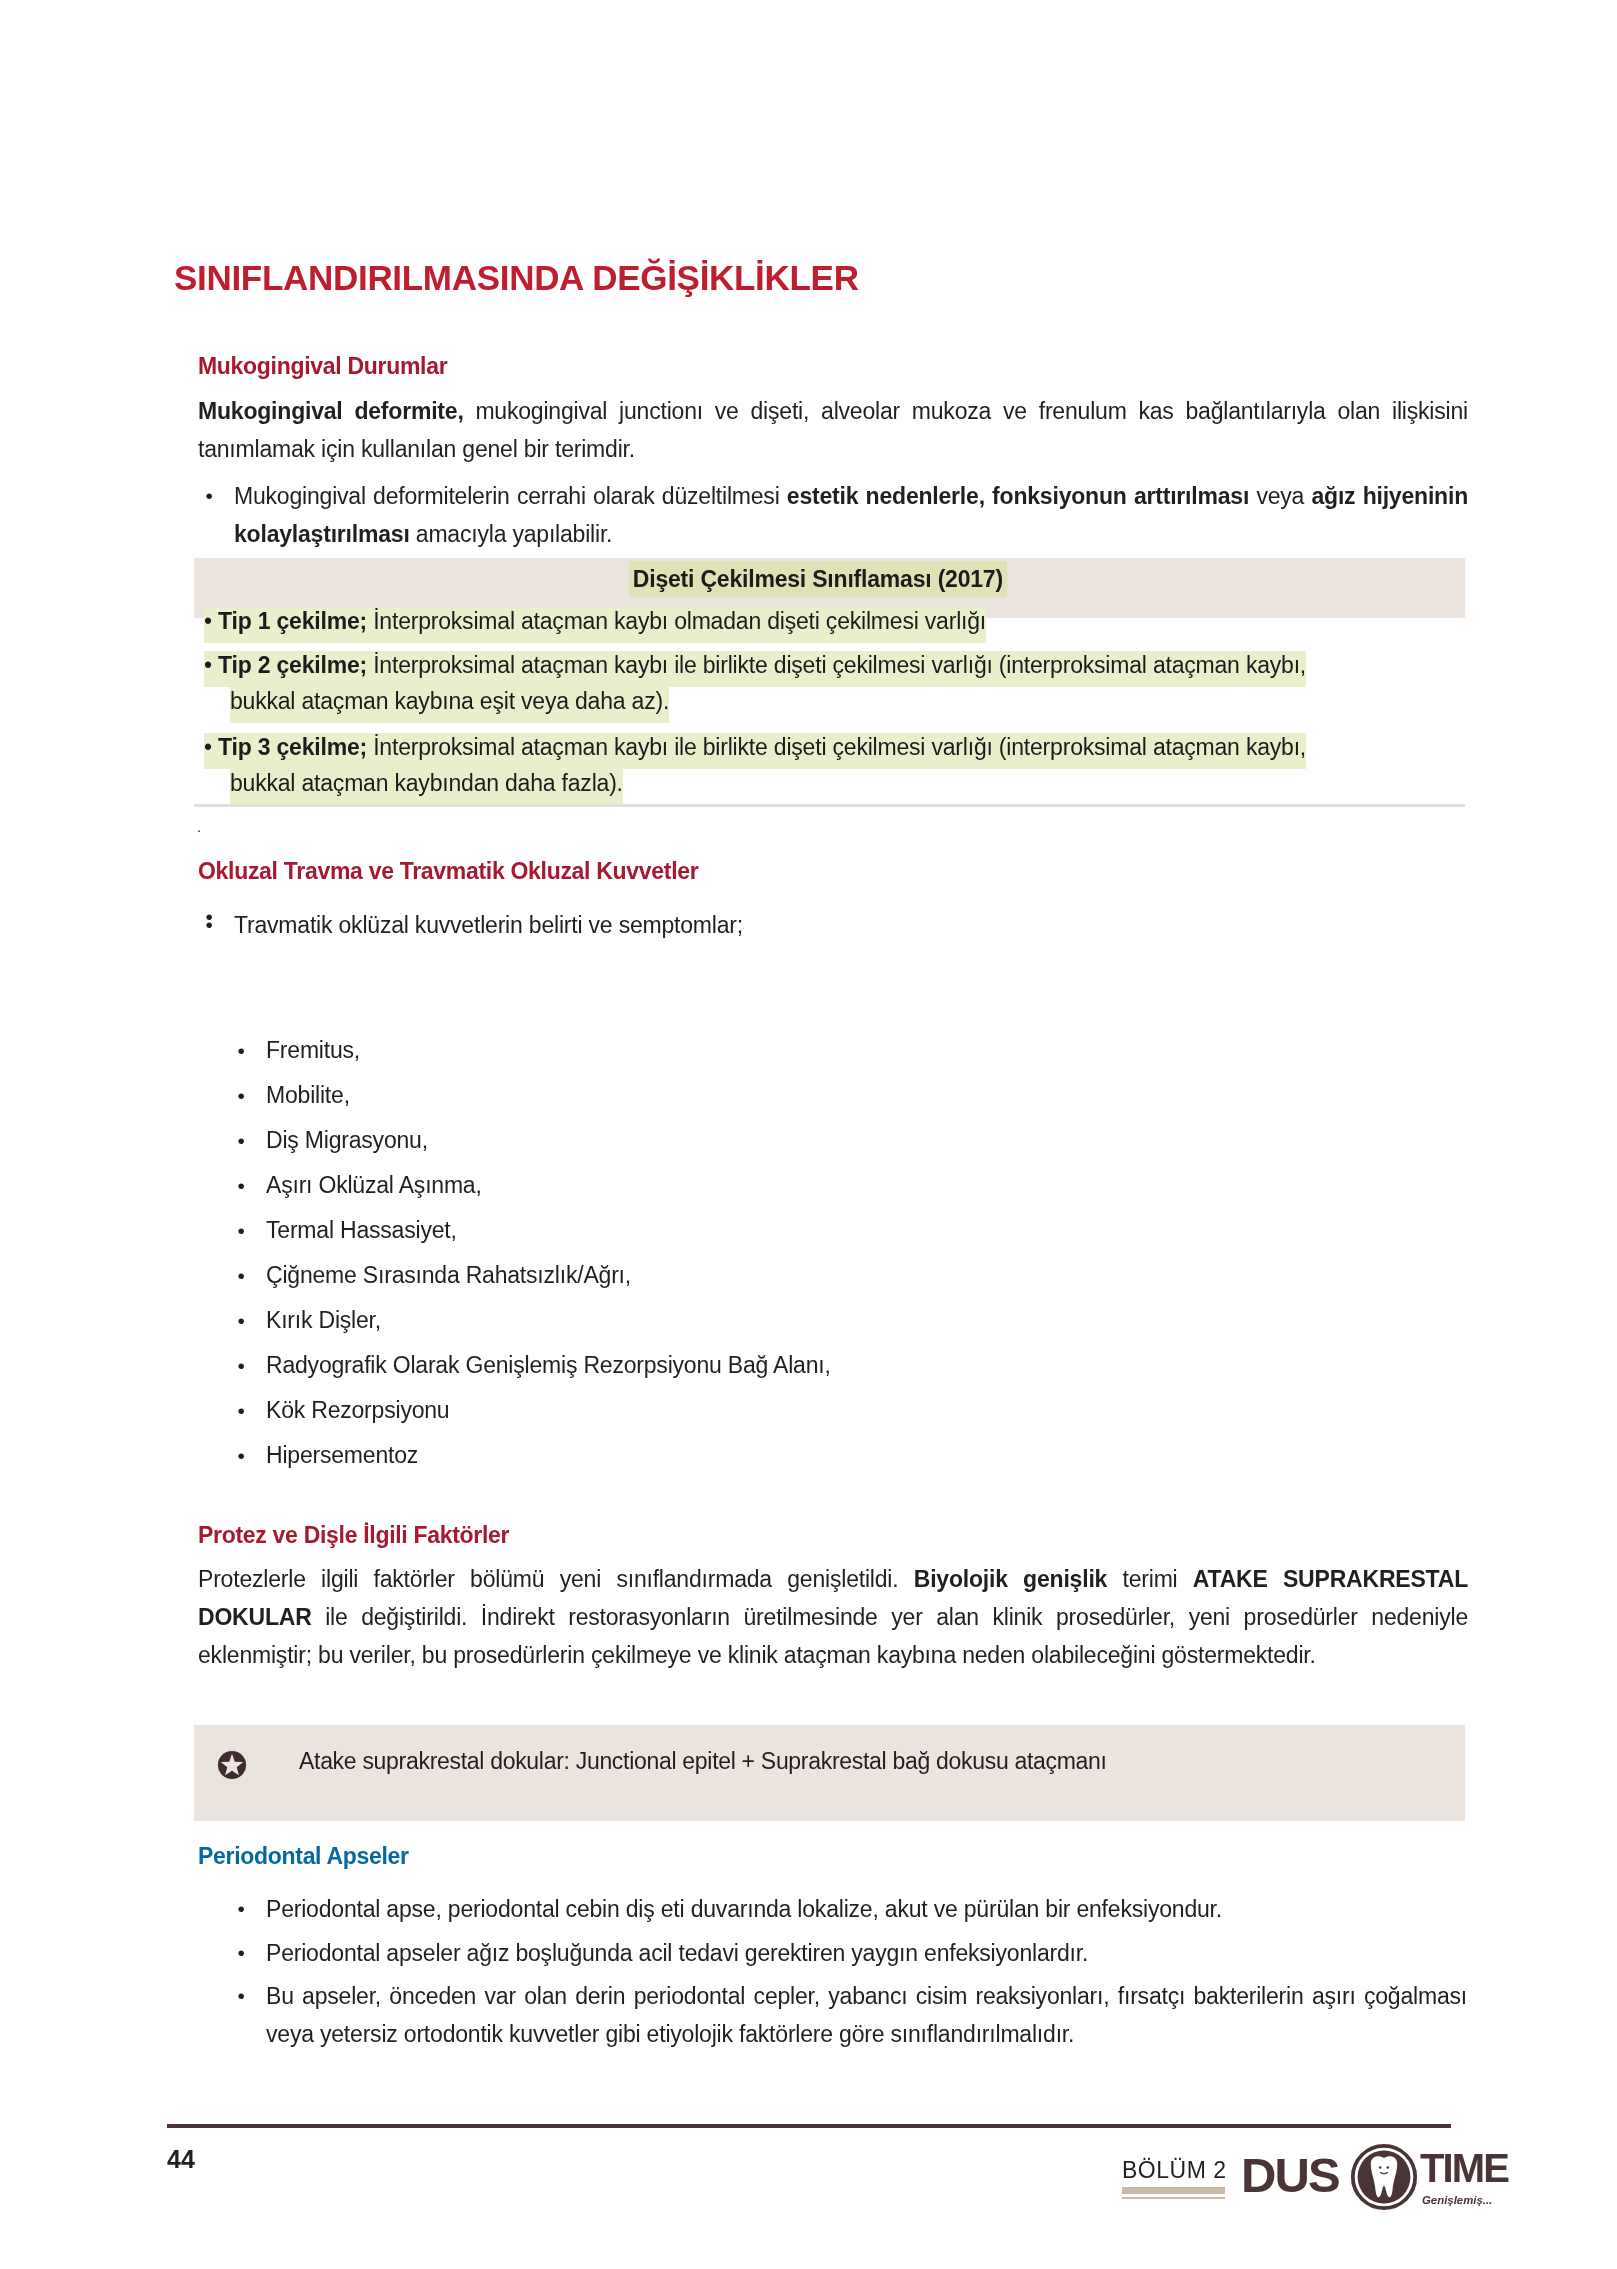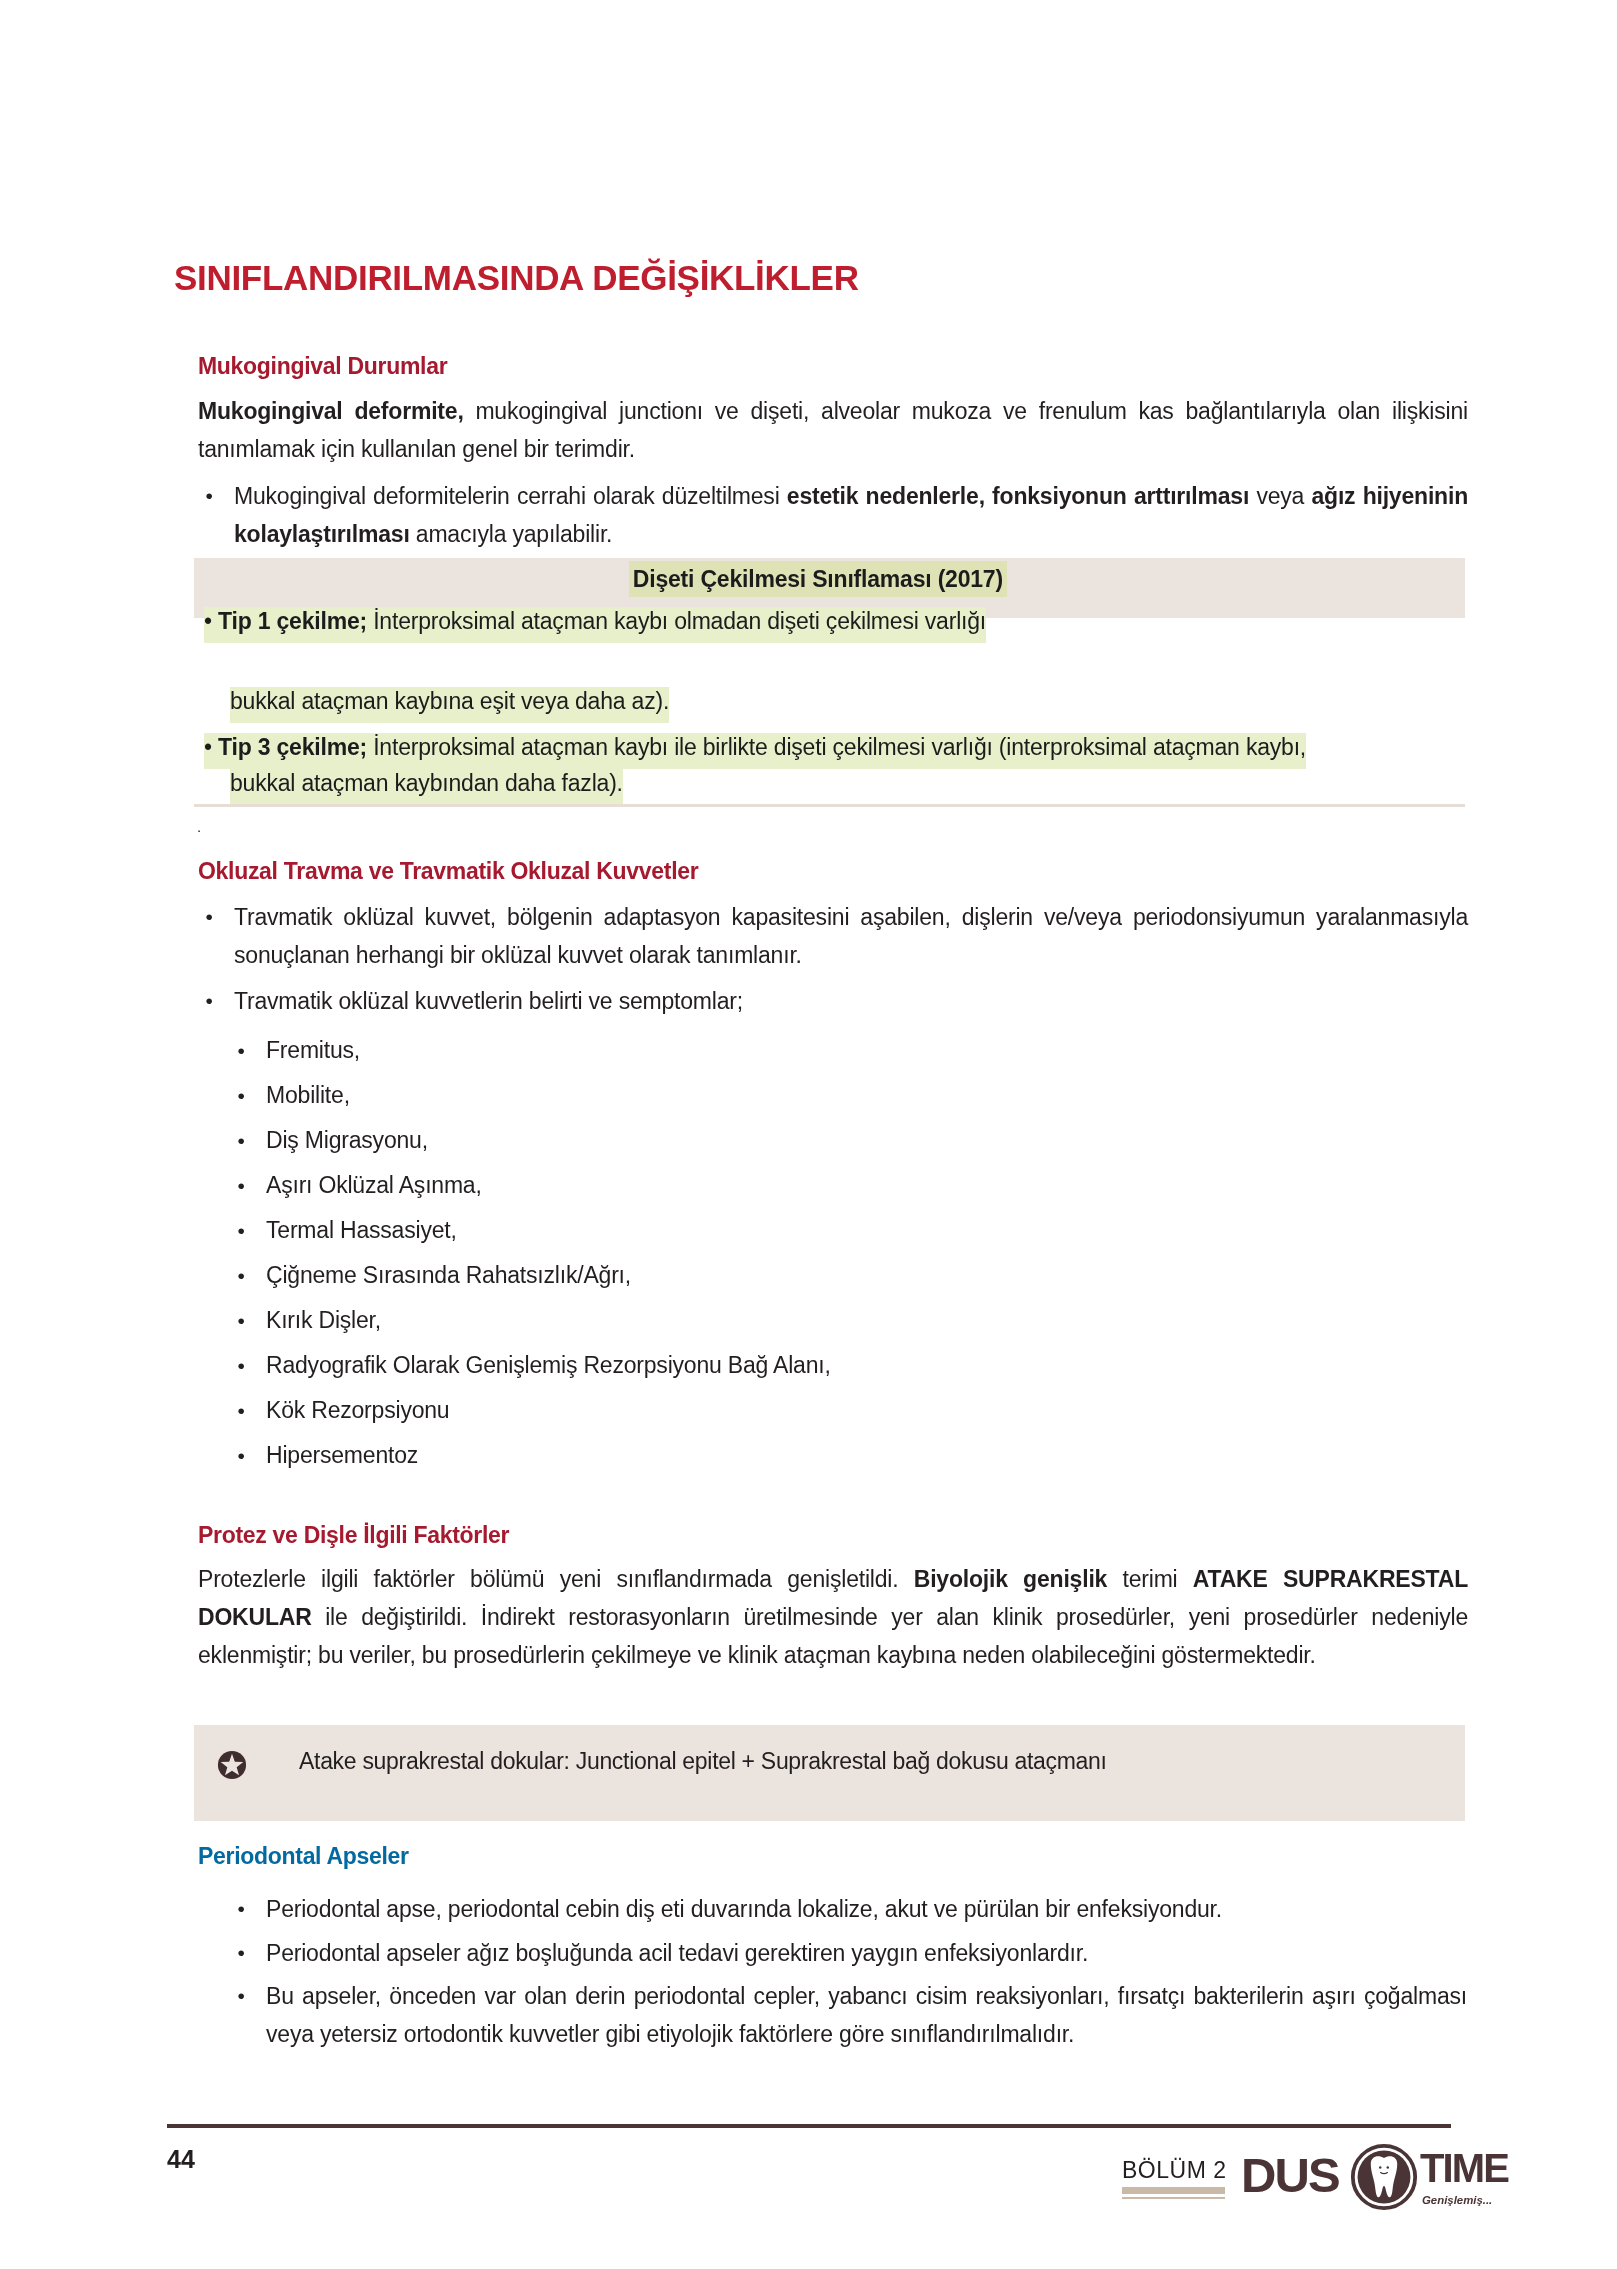--- a/index.html
+++ b/index.html
@@ -125,34 +125,34 @@
 
 <div class="class-box-head">
   <span class="title">Dişeti Çekilmesi Sınıflaması (2017)</span>
 </div>
 
 <div class="tip-row" style="top:603px;">
   <span class="hl"><span>•</span> <b>Tip 1 çekilme;</b><span> İnterproksimal ataçman kaybı olmadan dişeti çekilmesi varlığı</span></span>
 </div>
 
 <div class="tip-row" style="top:647px;">
-  <br>
+  <span class="hl"><span>•</span> <b>Tip 2 çekilme;</b><span> İnterproksimal ataçman kaybı ile birlikte dişeti çekilmesi varlığı (interproksimal ataçman kaybı,</span></span><br>
   <span class="hl" style="margin-left:26px;">bukkal ataçman kaybına eşit veya daha az).</span>
 </div>
 
 <div class="tip-row" style="top:729px;">
   <span class="hl"><span>•</span> <b>Tip 3 çekilme;</b><span> İnterproksimal ataçman kaybı ile birlikte dişeti çekilmesi varlığı (interproksimal ataçman kaybı,</span></span><br>
   <span class="hl" style="margin-left:26px;">bukkal ataçman kaybından daha fazla).</span>
 </div>
 <div class="class-box-bottom"></div>
 <span class="stray-dot">.</span>
 
 <h2 class="sec-heading" style="top:858px;">Okluzal Travma ve Travmatik Okluzal Kuvvetler</h2>
 <ul class="bullet-list" style="left:234px; top:898px; width:1234px;">
-  <li style="margin-bottom:7.6px;"><span class="dot">•</span><span>Travmatik oklüzal kuvvet, bölgenin adaptasyon kapasitesini aşabilen, dişlerin ve/veya periodonsiyumun yaralanmasıyla sonuçlanan herhangi bir oklüzal kuvvet olarak tanımlanır.</span></li>
+  <li style="margin-bottom:7.6px;"><span class="dot">•</span></li>
   <li><span class="dot">•</span><span>Travmatik oklüzal kuvvetlerin belirti ve semptomlar;</span></li>
 </ul>
 <ul class="bullet-list" style="left:266px; top:1028px; width:951px;">
   <li style="line-height:45px;"><span class="dot">•</span><span>Fremitus,</span></li>
   <li style="line-height:45px;"><span class="dot">•</span><span>Mobilite,</span></li>
   <li style="line-height:45px;"><span class="dot">•</span><span>Diş Migrasyonu,</span></li>
   <li style="line-height:45px;"><span class="dot">•</span><span>Aşırı Oklüzal Aşınma,</span></li>
   <li style="line-height:45px;"><span class="dot">•</span><span>Termal Hassasiyet,</span></li>
   <li style="line-height:45px;"><span class="dot">•</span><span>Çiğneme Sırasında Rahatsızlık/Ağrı,</span></li>
   <li style="line-height:45px;"><span class="dot">•</span><span>Kırık Dişler,</span></li>

